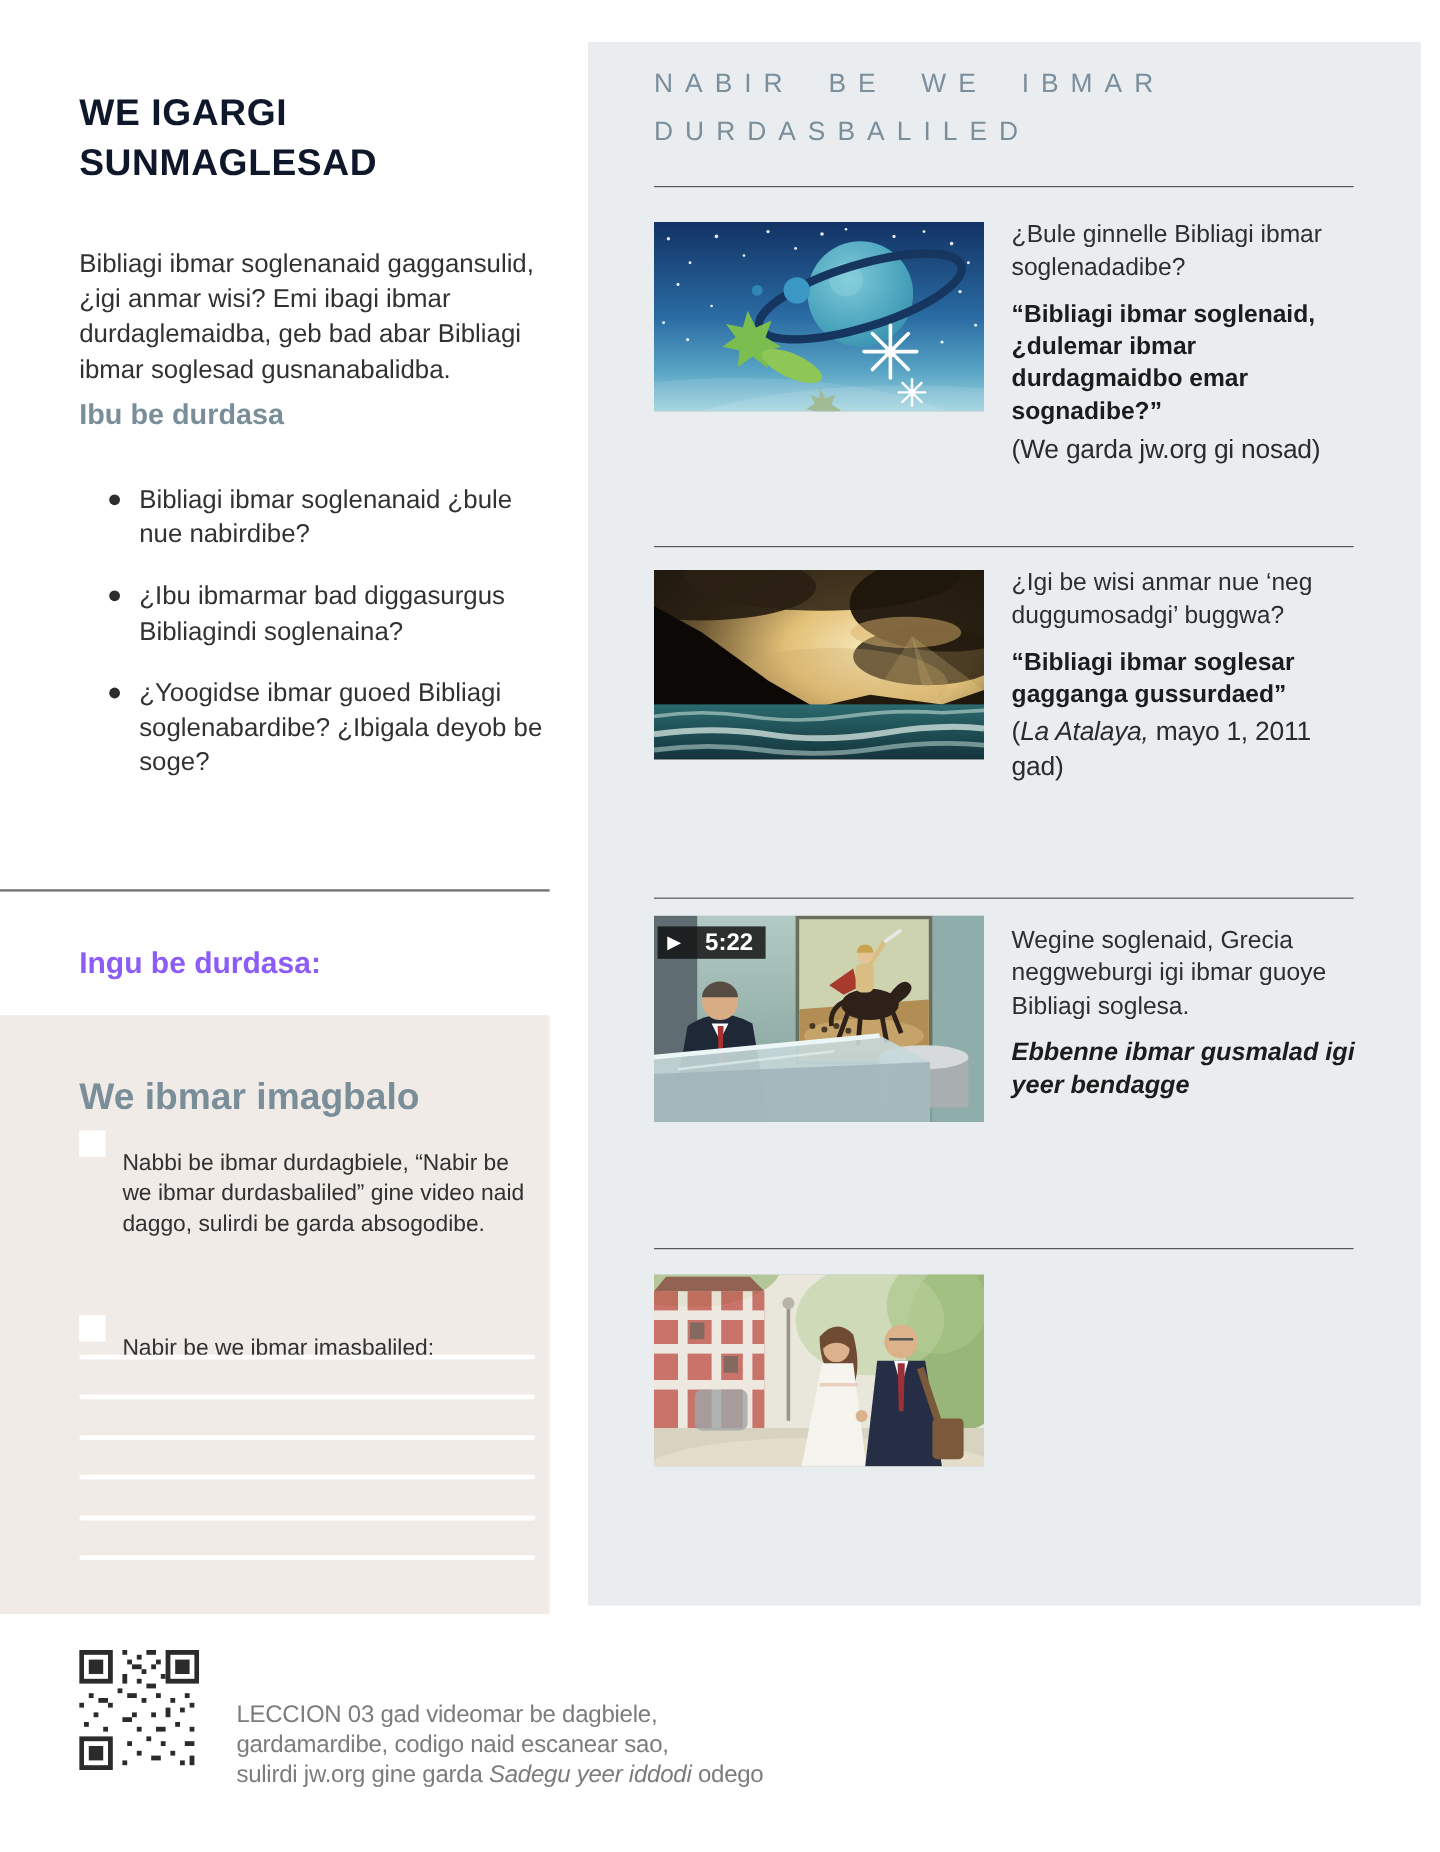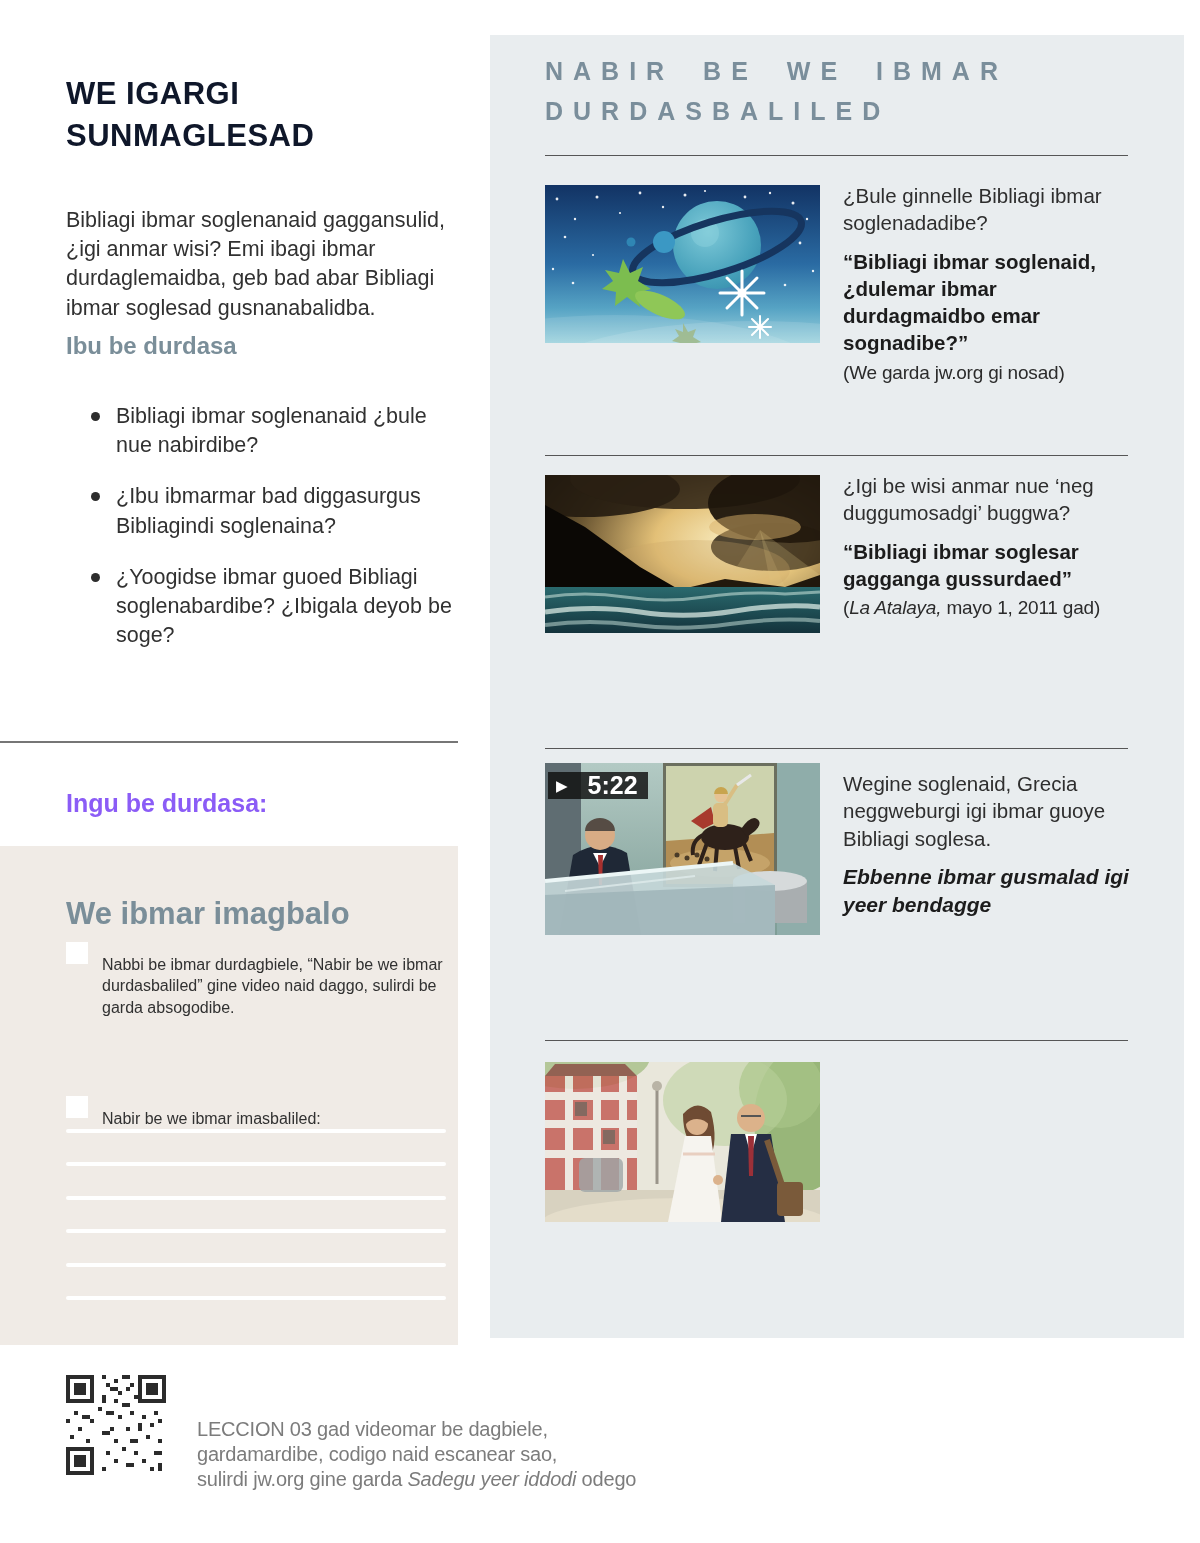--- a/index.html
+++ b/index.html
@@ -17,46 +17,46 @@
   .bullets li{position:relative;padding-left:50px;margin-bottom:13px;margin-top:22px;}
   .bullets li::before{content:"";position:absolute;left:25px;top:10px;width:9px;height:9px;
       border-radius:50%;background:#2d2d2d;}
   .rule-left{position:absolute;left:0;top:741px;width:458px;height:2px;background:#767676;}
   .notes-label{position:absolute;left:66px;top:764px;font-size:25px;color:#8b5cf6;font-weight:bold;}
 
   .box{position:absolute;left:0;top:846px;width:458px;height:499px;background:#F0EBE6;}
   .box-title{position:absolute;left:66px;top:24px;font-size:31px;font-weight:bold;color:#7A8E99;}
   .box-check{position:absolute;left:66px;width:22px;height:22px;background:#ffffff;}
   .check1{top:96px}.check2{top:250px}
-  .box-item{position:absolute;left:102px;width:348px;font-size:16px;line-height:1.34;color:#313131;}
+  .box-item{position:absolute;left:102px;width:348px;font-size:19px;line-height:1.34;color:#313131;}
   .box-item1{top:92px}.box-item2{top:246px}
   .wline{position:absolute;left:66px;width:380px;height:4px;background:#ffffff;border-radius:2px;}
 
   
   .panel{position:absolute;left:490px;top:35px;width:694px;height:1303px;background:#E9EDEF;}
-  .rtitle{position:absolute;left:55px;font-size:25px;font-weight:bold;color:#7A8E9B;
+  .rtitle{position:absolute;left:55px;font-size:22px;font-weight:normal;color:#7A8E9B;
       letter-spacing:10px;word-spacing:12px;white-space:nowrap;}
   .rt1{top:22px}.rt2{top:62px}
   .rrule{position:absolute;left:55px;width:583px;height:1px;background:#565656;}
   .r1{top:120px}.r2{top:420px}.r3{top:713px}.r4{top:1005px}
   .fig{position:absolute;left:55px;width:275px;overflow:hidden;background:#ccc;}
   .fig1{top:150px;height:158px}.fig2{top:440px;height:158px}
   .fig3{top:728px;height:172px}.fig4{top:1027px;height:160px}
   .sec-text{position:absolute;left:353px;width:288px;color:#2e2e2e;}
   .t1{top:147px}.t2{top:437px}.t3{top:735px}.t4{top:1030px}
   .q{font-size:20.5px;line-height:1.33;margin:0 0 11px;}
   .bq{font-size:20.5px;line-height:1.33;font-weight:bold;margin:0;color:#1c1c1c;}
-  .src{font-size:19px;line-height:1.32;margin:3px 0 0;letter-spacing:-0.2px;color:#2b2b2b;}
+  .src{font-size:22px;line-height:1.32;margin:3px 0 0;letter-spacing:-0.2px;color:#2b2b2b;}
   .src .it{font-style:italic;}
   .emp{font-size:21px;line-height:1.33;font-weight:bold;font-style:italic;margin:11px 0 0;color:#1c1c1c;}
   .inline-src{font-weight:normal;font-size:18.5px;letter-spacing:-0.2px;}
   .badge{position:absolute;left:3px;top:9px;height:27px;background:rgba(15,15,15,.82);
       color:#fff;display:flex;align-items:center;padding:0 10px 0 8px;gap:8px;}
   .badge .tri{font-size:15px;line-height:1;}
-  .badge .time{font-size:25px;font-weight:bold;line-height:1;padding-left:12px;}
+  .badge .time{font-size:20px;font-weight:bold;line-height:1;padding-left:12px;}
 
   
   .qr{position:absolute;left:66px;top:1375px;}
   .fline{position:absolute;left:197px;font-size:20px;line-height:1.2;color:#7c7c7c;letter-spacing:-0.2px;}
   .f1{top:1417px}.f2{top:1442px}.f3{top:1467px}
   .fline .it{font-style:italic;}
   svg{display:block;}
 </style>
 </head>
 <body>

